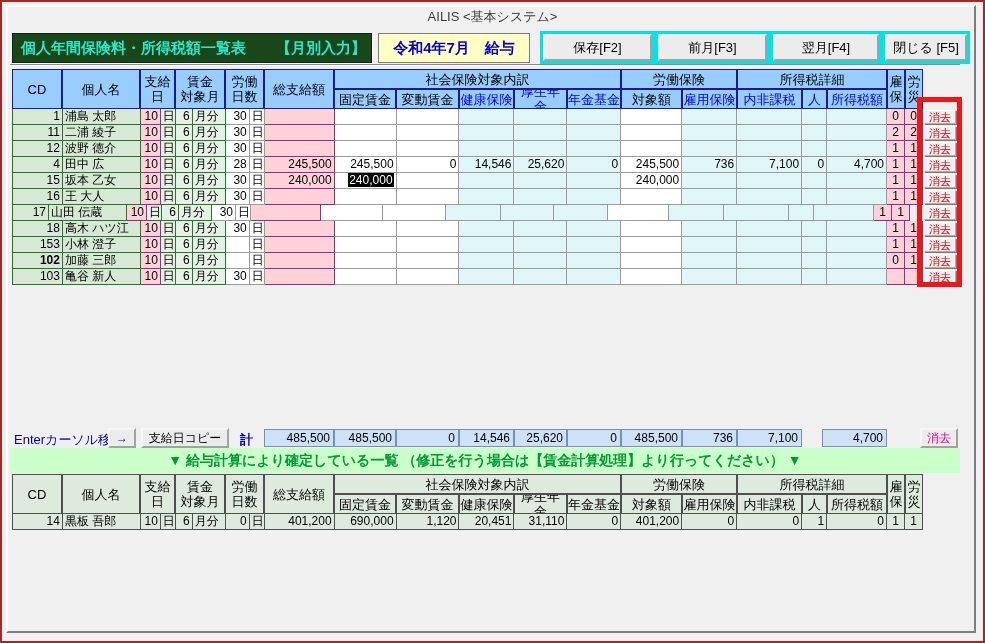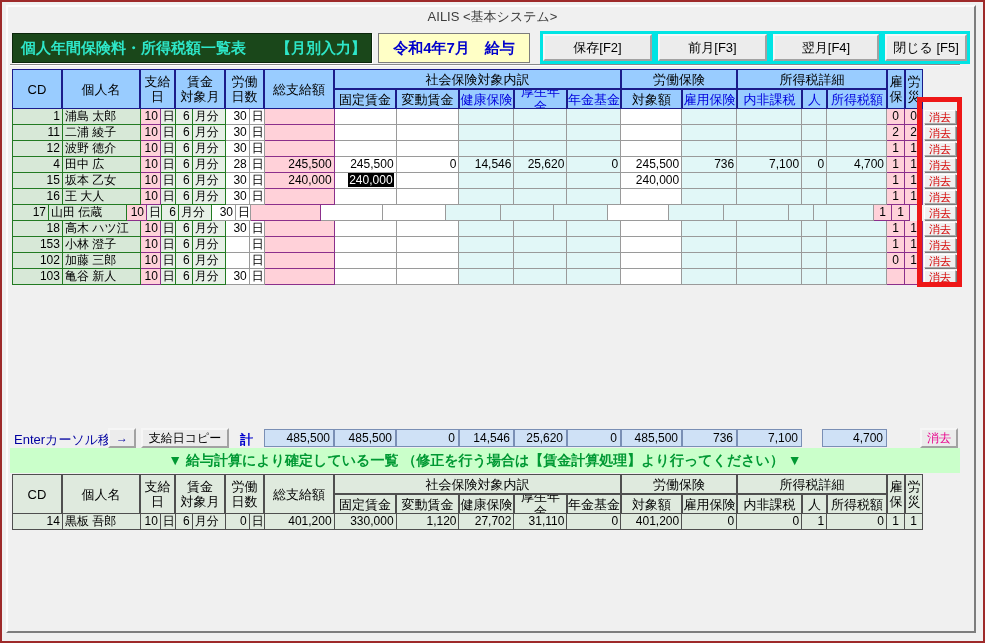--- a/index.html
+++ b/index.html
@@ -323,21 +323,21 @@
         <div class="cell tc a-r" style="width: 54px;"></div>
         <div class="cell tw a-r" style="width: 61px;"></div>
         <div class="cell tc a-r" style="width: 55px;"></div>
         <div class="cell tc a-r" style="width: 65px;"></div>
         <div class="cell tc a-r" style="width: 25px;"></div>
         <div class="cell tc a-r" style="width: 60px;"></div>
         <div class="cell tp a-c" style="width: 18px;">1</div>
         <div class="cell tp a-c" style="width: 18px;">1</div>
       </div>
       <div class="trow">
-        <div class="cell tg a-r" style="width: 50px;">102</div>
+        <div class="cell tg a-r" style="width: 50px; font-weight: bold;">102</div>
         <div class="cell tg a-l" style="width: 78px;">加藤 三郎</div>
         <div class="cell tp a-r" style="width: 20px;">10</div>
         <div class="cell tgl a-l" style="width: 15px;">日</div>
         <div class="cell tgl a-r" style="width: 17px;">6</div>
         <div class="cell tgl a-l" style="width: 33px;">月分</div>
         <div class="cell tw a-r" style="width: 24px;"></div>
         <div class="cell tw a-l" style="width: 15px;">日</div>
         <div class="cell tp a-r" style="width: 70px;"></div>
         <div class="cell tw a-r" style="width: 62px;"></div>
         <div class="cell tw a-r" style="width: 63px;"></div>
@@ -445,23 +445,23 @@
       <div class="trow">
         <div class="cell tg a-r" style="width: 50px;">14</div>
         <div class="cell tg a-l" style="width: 78px;">黒板 吾郎</div>
         <div class="cell tp a-r" style="width: 20px;">10</div>
         <div class="cell tgl a-l" style="width: 15px;">日</div>
         <div class="cell tgl a-r" style="width: 17px;">6</div>
         <div class="cell tgl a-l" style="width: 33px;">月分</div>
         <div class="cell tw a-r" style="width: 24px;">0</div>
         <div class="cell tw a-l" style="width: 15px;">日</div>
         <div class="cell tp a-r" style="width: 70px;">401,200</div>
-        <div class="cell tw a-r" style="width: 62px;">330,000</div>
+        <div class="cell tw a-r" style="width: 62px;">690,000</div>
         <div class="cell tw a-r" style="width: 63px;">1,120</div>
-        <div class="cell tc a-r" style="width: 55px;">27,702</div>
+        <div class="cell tc a-r" style="width: 55px;">20,451</div>
         <div class="cell tc a-r" style="width: 53px;">31,110</div>
         <div class="cell tc a-r" style="width: 54px;">0</div>
         <div class="cell tw a-r" style="width: 61px;">401,200</div>
         <div class="cell tc a-r" style="width: 55px;">0</div>
         <div class="cell tc a-r" style="width: 65px;">0</div>
         <div class="cell tc a-r" style="width: 25px;">1</div>
         <div class="cell tc a-r" style="width: 60px;">0</div>
         <div class="cell tp a-c" style="width: 18px;">1</div>
         <div class="cell tp a-c" style="width: 18px;">1</div>
       </div>

